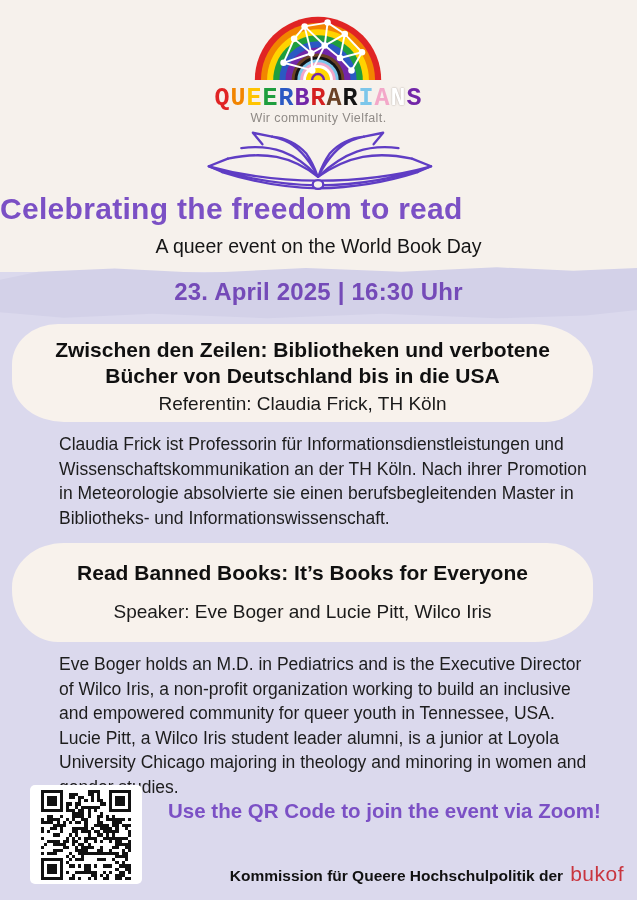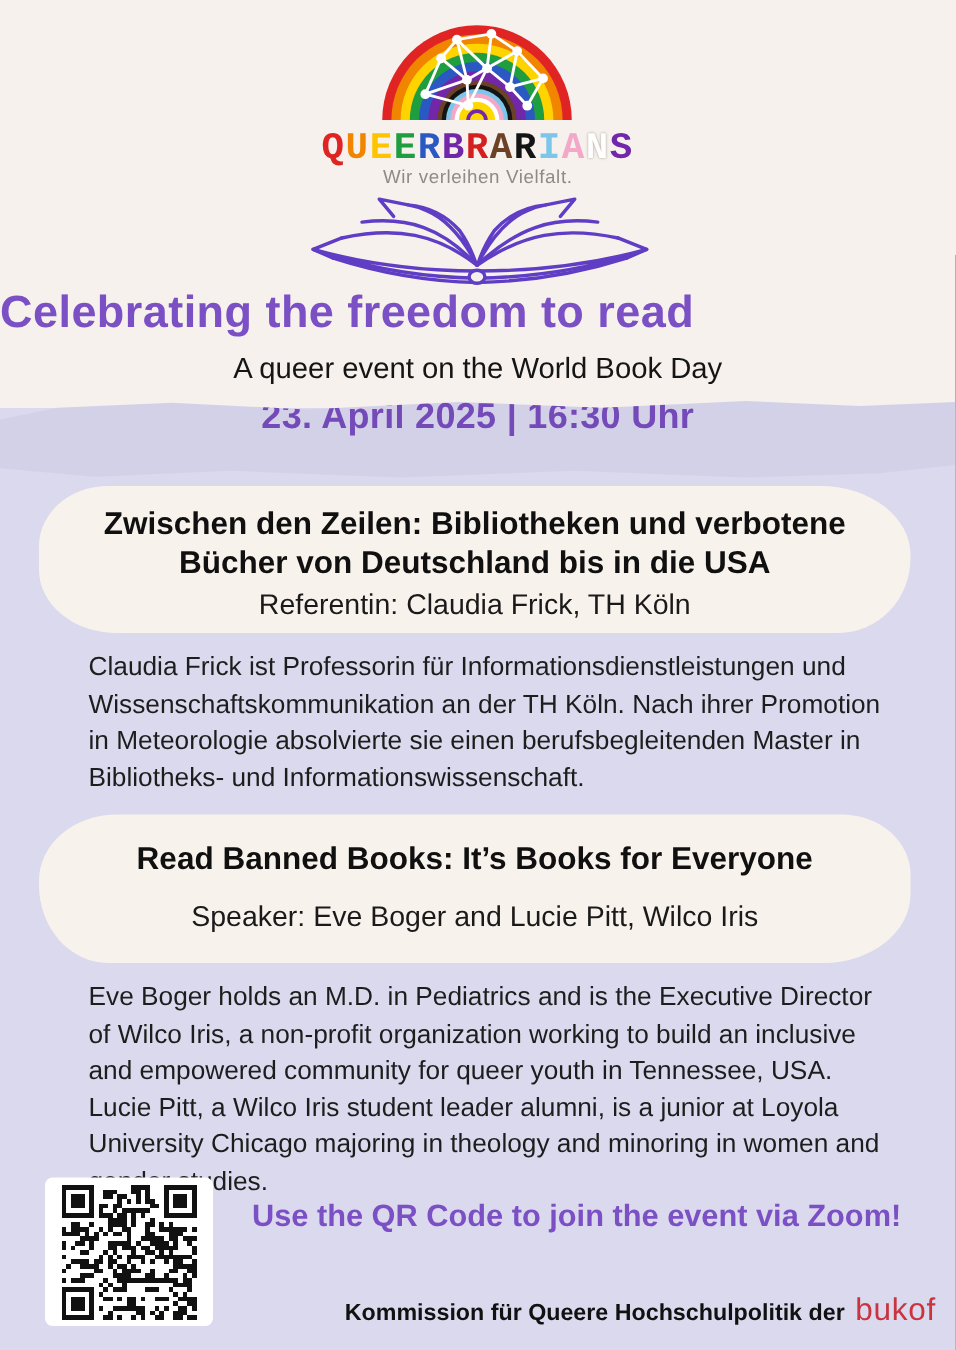--- a/index.html
+++ b/index.html
@@ -51,28 +51,28 @@
   }
   .subtitle{
     position:absolute;top:235px;left:0;width:637px;text-align:center;
     font-size:19.5px;color:#151515;
   }
   
   .date-band{
     position:absolute;top:264px;left:0;width:637px;height:56px;
     background:var(--band);
     clip-path:polygon(0% 28%,6% 14%,18% 8%,32% 16%,48% 7%,63% 14%,78% 6%,90% 12%,100% 7%,100% 82%,92% 92%,78% 97%,60% 89%,42% 97%,24% 89%,10% 96%,0% 86%);
-    display:flex;align-items:flex-start;justify-content:center;
+    display:flex;align-items:center;justify-content:center;
   }
   .date-band .date-text{
     color:var(--purple-deep);font-size:24px;font-weight:bold;letter-spacing:.2px;
   }
   
   .talk-card{
-    position:absolute;left:26px;width:581px;
+    position:absolute;left:12px;width:581px;
     background:var(--card);
     text-align:center;
   }
   .talk-card.first{
     top:324px;height:98px;
     border-radius:46px 60px 48px 52px / 40px 46px 50px 42px;
     padding:13px 26px 0;
   }
   .talk-card.second{
     top:543px;height:99px;
@@ -158,21 +158,21 @@
         <circle cx="98" cy="22" r="3.4" fill="#ffffff"></circle>
         <circle cx="93" cy="47" r="3.4" fill="#ffffff"></circle>
         <circle cx="116" cy="41" r="3.4" fill="#ffffff"></circle>
         <circle cx="105" cy="60" r="3.4" fill="#ffffff"></circle>
         <circle cx="64" cy="60" r="3.4" fill="#ffffff"></circle>
       </svg>
   </div>
 
   <div class="brand" id="brand-letters"><span style="color: rgb(224, 36, 36);">Q</span><span style="color: rgb(242, 133, 0);">U</span><span style="color: rgb(255, 196, 0);">E</span><span style="color: rgb(30, 158, 62);">E</span><span style="color: rgb(43, 89, 195);">R</span><span style="color: rgb(114, 38, 168);">B</span><span style="color: rgb(212, 31, 31);">R</span><span style="color: rgb(107, 66, 38);">A</span><span style="color: rgb(20, 20, 20);">R</span><span style="color: rgb(124, 198, 234);">I</span><span style="color: rgb(243, 168, 201);">A</span><span class="lt-white" style="color: rgb(255, 255, 255);">N</span><span style="color: rgb(114, 38, 168);">S</span></div>
 
-  <div class="tagline">Wir verleihen Vielfalt.</div>
+  <div class="tagline">Wir community Vielfalt.</div>
 
   <div class="book-wrap">
     <svg viewBox="0 0 260 72" width="250" height="69" fill="none" stroke="#5f3dc4" stroke-width="2.4" stroke-linecap="round" stroke-linejoin="round">
 
       <path d="M82,10 Q104,12 118,28 Q125,38 129,50 Q114,22 95,14 Q88,11 82,10 Z" fill="#f6f1ec"></path>
       <path d="M178,10 Q156,12 142,28 Q135,38 131,50 Q146,22 165,14 Q172,11 178,10 Z" fill="#f6f1ec"></path>
       <path d="M82,10 L62,6 L72,18"></path>
       <path d="M178,10 L198,6 L188,18"></path>
 
       <path d="M130,52 C106,26 82,18 50,22"></path>

